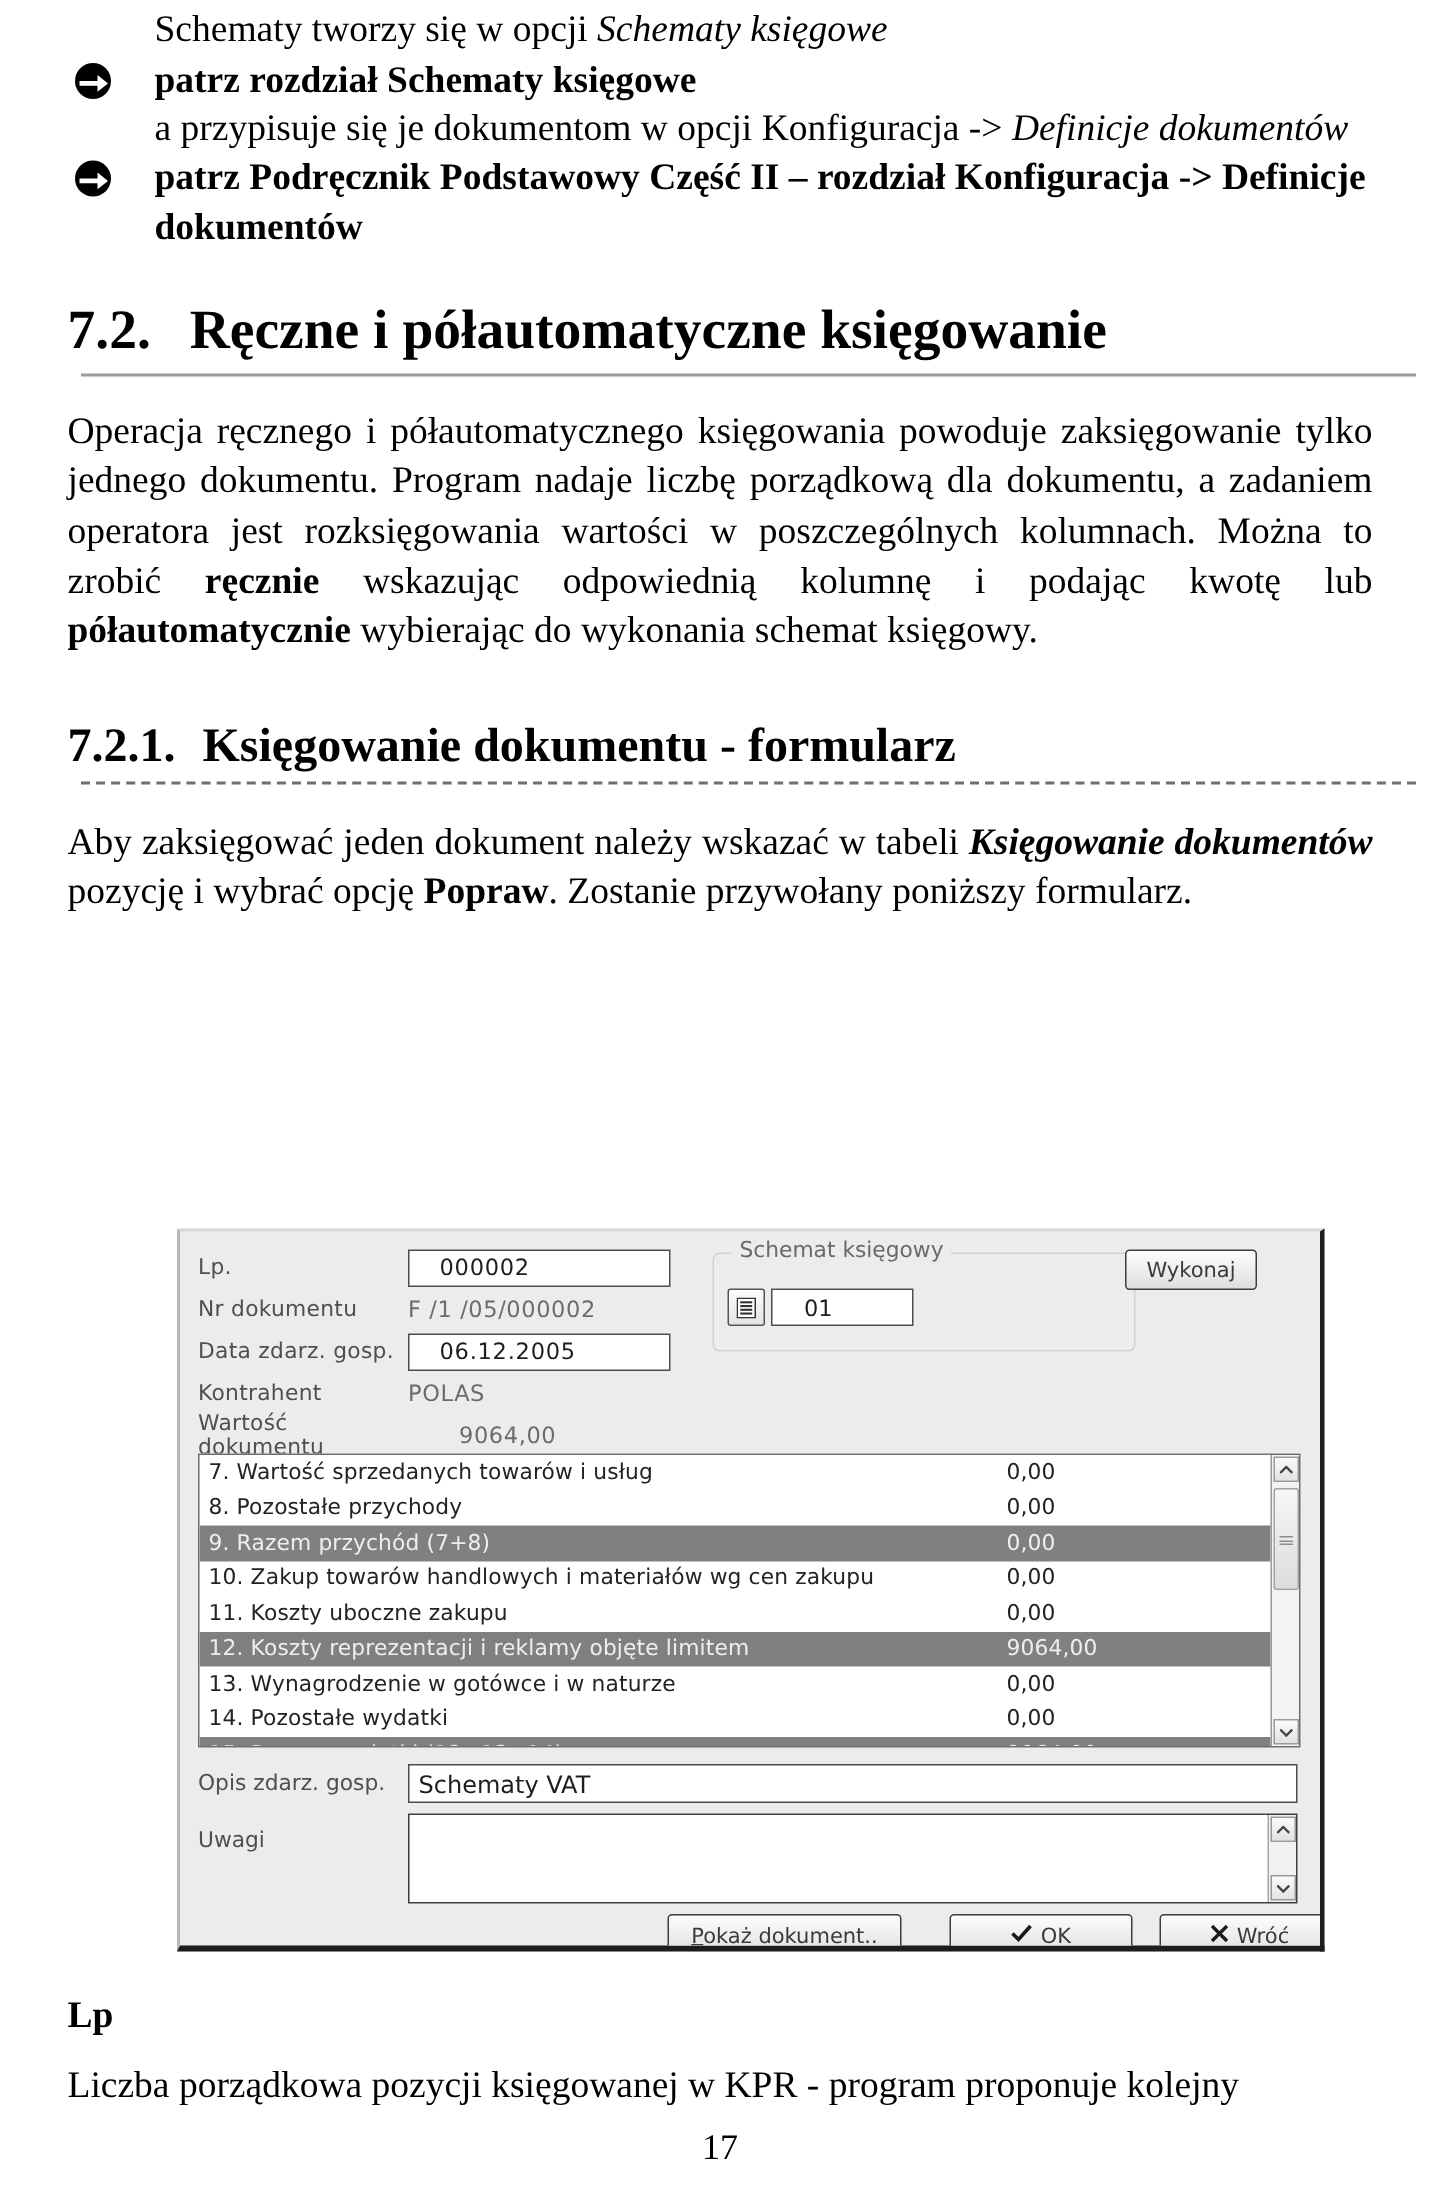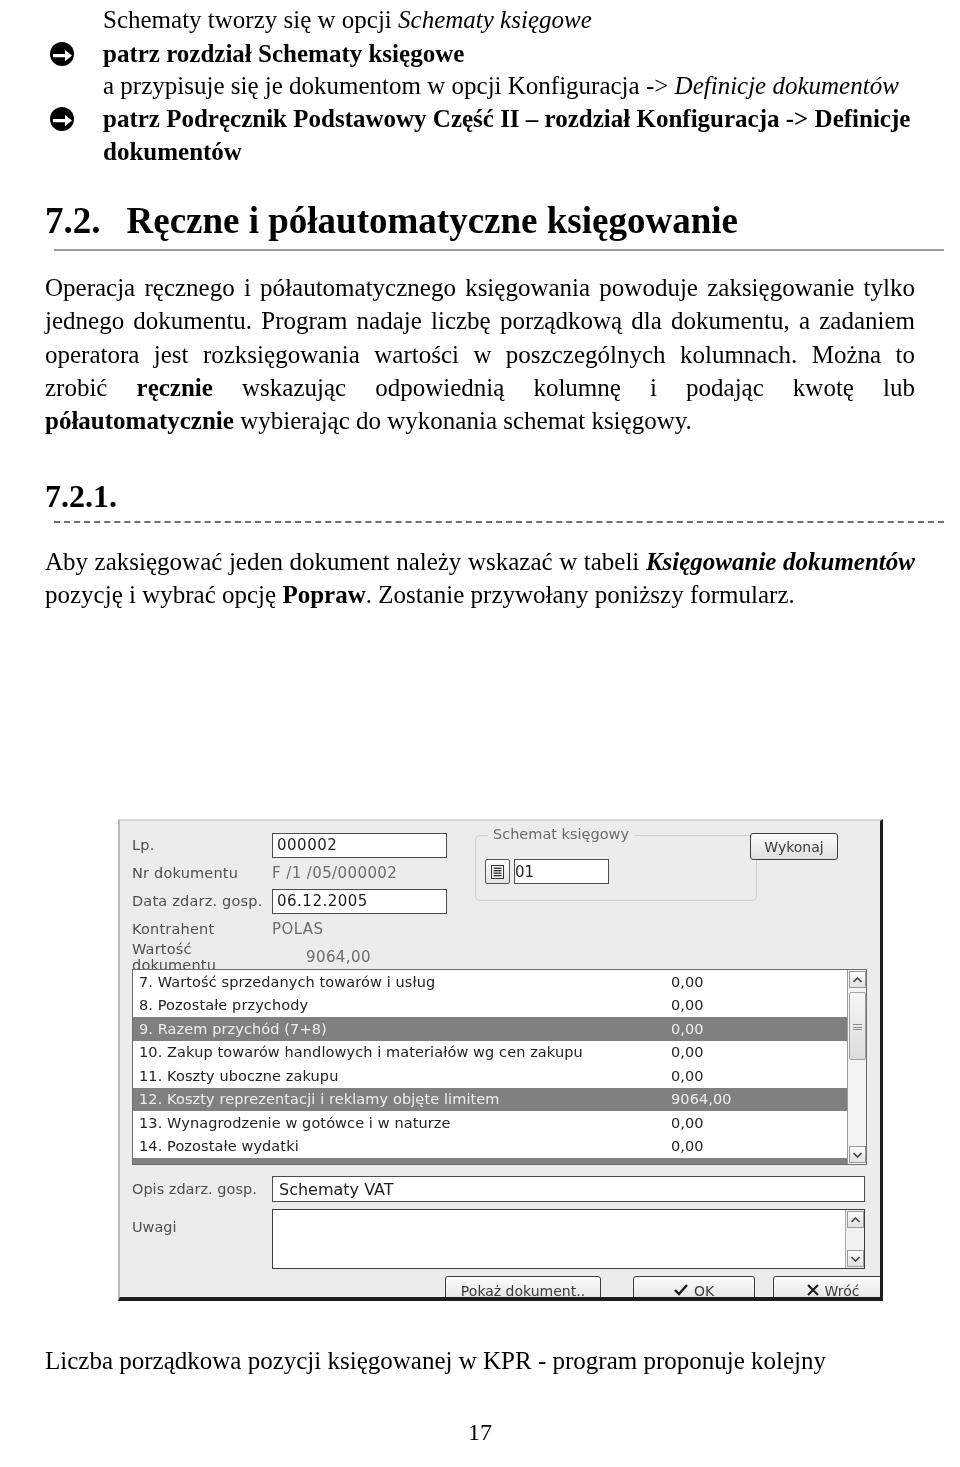--- a/index.html
+++ b/index.html
@@ -76,41 +76,41 @@
     overflow:hidden;
   }
 
   .frm { position:absolute; left:12px; top:10px; width:330px; }
   .frow { display:flex; align-items:center; height:28px; }
   .flabel { width:140px; font-size:14.5px; color:#4f4f4f; letter-spacing:.2px;}
   .fval  { font-size:15px; color:#6c6c6c; letter-spacing:.4px; }
   .fbox {
     background:#fff; border:1.5px solid #4c4c4c;
     height:25px; width:175px; display:flex; align-items:center;
-    padding:0 4px; font-size:15px; color:#1d1d1d; letter-spacing:.5px;
+    padding:0 20px; font-size:15px; color:#1d1d1d; letter-spacing:.5px;
   }
 
   .grp {
     position:absolute; left:355px; top:14px; width:282px; height:66px;
     border:1.5px solid #d2d2d2; border-radius:5px;
   }
   .grp-title {
     position:absolute; left:12px; top:-10px; background:#ececec;
     padding:0 5px; font-size:14.5px; color:#6a6a6a;
   }
   .grp-inner { position:absolute; left:9px; top:23px; display:flex; align-items:center; gap:4px; }
   .lookup-btn {
     width:25px; height:25px; border:1.5px solid #555;
     background:linear-gradient(#fdfdfd,#e3e3e3);
     display:flex; align-items:center; justify-content:center; border-radius:2px;
   }
   .lookup-btn svg { display:block; }
   .grp-field {
     background:#fff; border:1.5px solid #4c4c4c; height:25px; width:95px;
-    display:flex; align-items:center; padding:0 0;
+    display:flex; align-items:center; padding:0 21px;
     font-size:15px; color:#1d1d1d;
   }
 
   .btn {
     background:linear-gradient(#fdfdfd,#dedede);
     border:1.5px solid #3d3d3d; border-radius:3px;
     font-family:"DejaVu Sans","Liberation Sans",sans-serif;
     font-size:14px; color:#3a3a3a;
     display:flex; align-items:center; justify-content:center; gap:6px;
     cursor:default;
@@ -225,20 +225,21 @@
     <span class="ttl">Ręczne i półautomatyczne księgowanie</span>
   </h2>
   <hr class="rule-solid">
 
   <p class="body">
     <span>Operacja ręcznego i półautomatycznego księgowania powoduje zaksięgowanie tylko jednego dokumentu. Program nadaje liczbę porządkową dla dokumentu, a zadaniem operatora jest rozksięgowania wartości w poszczególnych kolumnach. Można to zrobić </span><span class="bld">ręcznie</span><span> wskazując odpowiednią kolumnę i podając kwotę lub </span><span class="bld">półautomatycznie</span><span> wybierając do wykonania schemat księgowy.</span>
   </p>
 
   <h3 class="sub">
     <span class="num">7.2.1.</span>
+    <span class="ttl">Księgowanie dokumentu - formularz</span>
   </h3>
   <hr class="rule-dashed">
 
   <p class="body tight">
     <span>Aby zaksięgować jeden dokument należy wskazać w tabeli </span><span class="ital bld">Księgowanie dokumentów</span><span> pozycję i wybrać opcję  </span><span class="bld">Popraw</span><span>. Zostanie przywołany poniższy formularz.</span>
   </p>
 
   <div class="shot-wrap">
     <div class="dialog">
 
@@ -392,18 +393,19 @@
               </svg>
           </span>
           <span>Wróć</span>
         </div>
       </div>
 
     </div>
   </div>
 
   <div class="foot">
+    <div class="foot-term">Lp</div>
     <div class="foot-desc">Liczba porządkowa pozycji księgowanej w KPR - program proponuje kolejny</div>
   </div>
 
   <div class="pageno">17</div>
 
 </div>
 
 </body></html>

